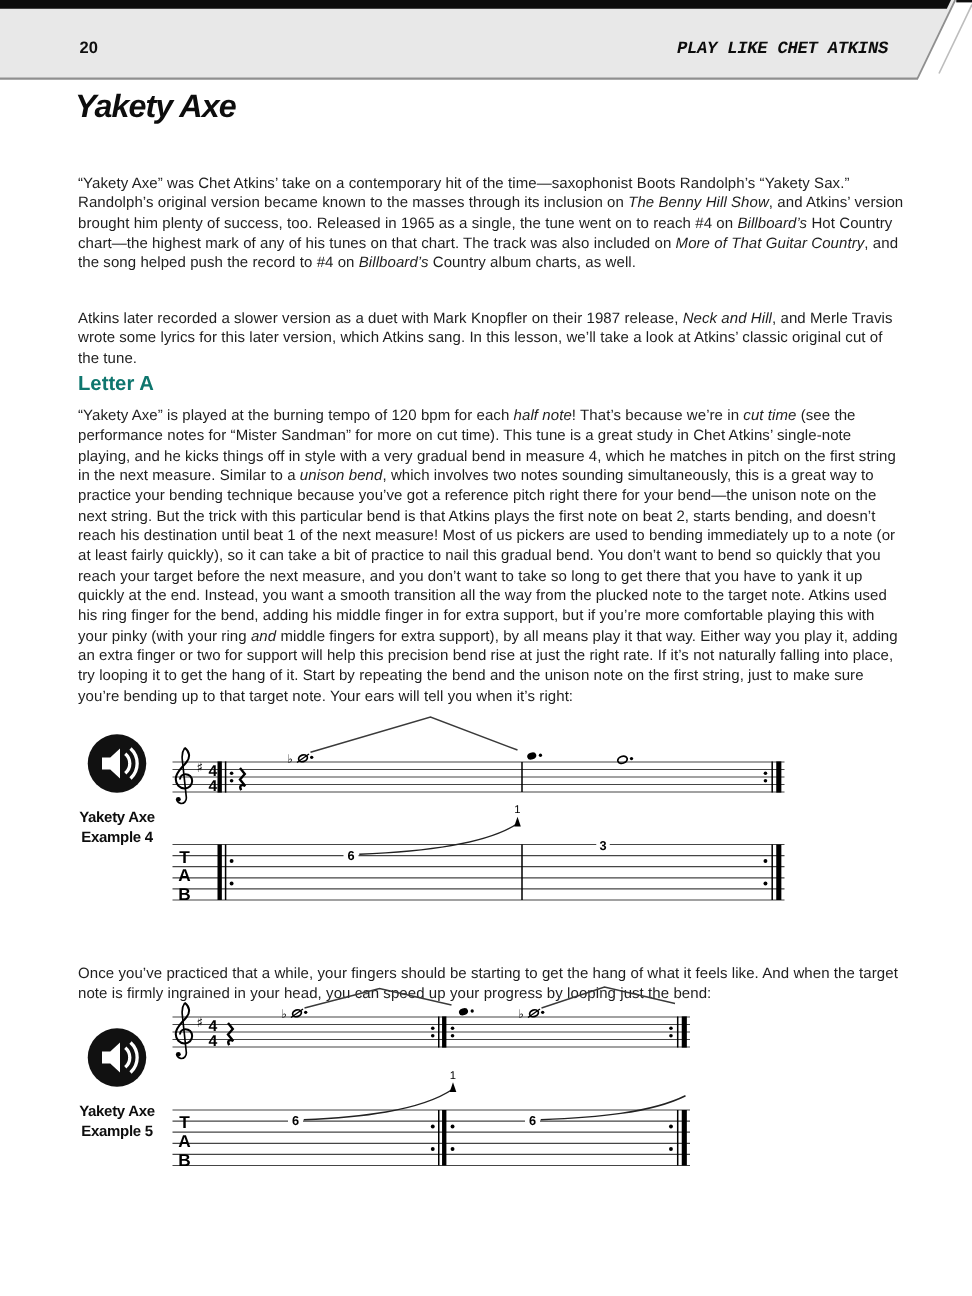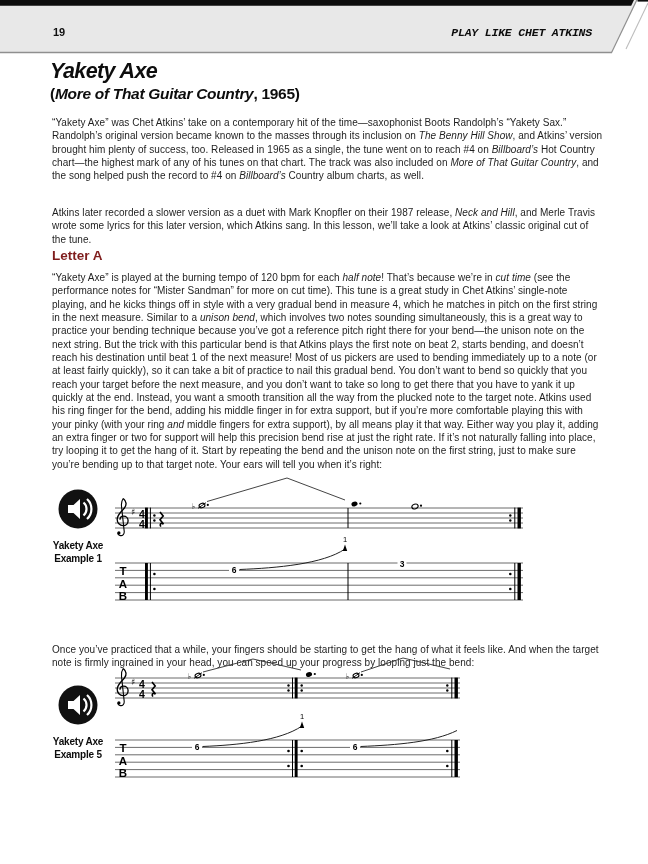--- a/index.html
+++ b/index.html
@@ -9,61 +9,60 @@
         color:#1e1e1e;letter-spacing:0.05px;}
   .para i{font-style:italic;}
   .page-number{position:absolute;left:53px;top:26px;font-size:11px;font-weight:bold;color:#101010;}
   .book-title{position:absolute;right:56px;top:26px;font-size:11.5px;font-weight:bold;
         font-style:italic;letter-spacing:-0.2px;color:#0d0d0d;font-family:Liberation Mono, monospace;}
   .song-title{position:absolute;left:50px;top:59px;font-size:21.5px;font-weight:bold;
         font-style:italic;letter-spacing:-0.6px;color:#0d0d0d;}
   .album-subtitle{position:absolute;left:50px;top:85px;font-size:15.5px;font-weight:bold;
         letter-spacing:-0.3px;color:#0d0d0d;}
   .album-subtitle i{font-style:italic;}
-  .section-heading{position:absolute;left:52px;top:248px;font-size:13.5px;font-weight:bold;color:#7f1d1d;}
+  .section-heading{position:absolute;left:52px;top:248px;font-size:13.5px;font-weight:bold;color:#0f766e;}
   .ex-label{position:absolute;left:34px;width:88px;text-align:center;font-size:10px;
         font-weight:bold;line-height:12.5px;letter-spacing:-0.2px;color:#0d0d0d;}
   .abs{position:absolute;}
   svg text{font-family:"Liberation Sans",sans-serif;}
   svg .musym{font-family:"DejaVu Sans",sans-serif;}
 </style>
 </head>
 <body>
 
 <div class="page">
 
   <svg class="abs" style="left:0;top:0;" width="648" height="58" viewBox="0 0 648 58">
     <polygon points="0,0 637,0 611.5,52.2 0,52.2" fill="#e8e8e8"></polygon>
     <polygon points="0,0 634,0 631.2,5.8 0,5.8" fill="#0d0d0d"></polygon>
     <line x1="0" y1="52.4" x2="612" y2="52.4" stroke="#8f8f8f" stroke-width="1.5"></line>
     <line x1="636.8" y1="0" x2="611.6" y2="52.4" stroke="#8f8f8f" stroke-width="1.2"></line>
     <line x1="648" y1="3" x2="626" y2="49" stroke="#bdbdbd" stroke-width="1.1"></line>
     <line x1="637.5" y1="0.8" x2="648" y2="0.8" stroke="#0d0d0d" stroke-width="1.6"></line>
   </svg>
-  <div class="page-number">19</div>
+  <div class="page-number">20</div>
   <div class="book-title">PLAY LIKE CHET ATKINS</div>
 
   <div class="song-title">Yakety Axe</div>
-  <div class="album-subtitle"><span>(</span><i>More of That Guitar Country</i><span>, 1965)</span></div>
 
   <div class="para" style="top:116px;"><span>“Yakety Axe” was Chet Atkins’ take on a contemporary hit of the time—saxophonist Boots Randolph’s “Yakety Sax.” Randolph’s original version became known to the masses through its inclusion on </span><i>The Benny Hill Show</i><span>, and Atkins’ version brought him plenty of success, too. Released in 1965 as a single, the tune went on to reach #4 on </span><i>Billboard’s</i><span> Hot Country chart—the highest mark of any of his tunes on that chart. The track was also included on </span><i>More of That Guitar Country</i><span>, and the song helped push the record to #4 on </span><i>Billboard’s</i><span> Country album charts, as well.</span></div>
   <div class="para" style="top:206px;"><span>Atkins later recorded a slower version as a duet with Mark Knopfler on their 1987 release, </span><i>Neck and Hill</i><span>, and Merle Travis wrote some lyrics for this later version, which Atkins sang. In this lesson, we’ll take a look at Atkins’ classic original cut of the tune.</span></div>
   <div class="section-heading">Letter A</div>
   <div class="para" style="top:271px;"><span>“Yakety Axe” is played at the burning tempo of 120 bpm for each </span><i>half note</i><span>! That’s because we’re in </span><i>cut time</i><span> (see the performance notes for “Mister Sandman” for more on cut time). This tune is a great study in Chet Atkins’ single-note playing, and he kicks things off in style with a very gradual bend in measure 4, which he matches in pitch on the first string in the next measure. Similar to a </span><i>unison bend</i><span>, which involves two notes sounding simultaneously, this is a great way to practice your bending technique because you’ve got a reference pitch right there for your bend—the unison note on the next string. But the trick with this particular bend is that Atkins plays the first note on beat 2, starts bending, and doesn’t reach his destination until beat 1 of the next measure! Most of us pickers are used to bending immediately up to a note (or at least fairly quickly), so it can take a bit of practice to nail this gradual bend. You don’t want to bend so quickly that you reach your target before the next measure, and you don’t want to take so long to get there that you have to yank it up quickly at the end. Instead, you want a smooth transition all the way from the plucked note to the target note. Atkins used his ring finger for the bend, adding his middle finger in for extra support, but if you’re more comfortable playing this with your pinky (with your ring </span><i>and</i><span> middle fingers for extra support), by all means play it that way. Either way you play it, adding an extra finger or two for support will help this precision bend rise at just the right rate. If it’s not naturally falling into place, try looping it to get the hang of it. Start by repeating the bend and the unison note on the first string, just to make sure you’re bending up to that target note. Your ears will tell you when it’s right:</span></div>
   <div class="para" style="top:643px;"><span>Once you’ve practiced that a while, your fingers should be starting to get the hang of what it feels like. And when the target note is firmly ingrained in your head, you can speed up your progress by looping just the bend:</span></div>
 
   <svg class="abs" style="left:56px;top:487px;" width="44" height="44" viewBox="-22 -22 44 44">
     <circle cx="0" cy="0" r="19.5" fill="#111"></circle>
     <polygon points="-10,-4 -4.5,-4 2,-10 2,10 -4.5,4 -10,4" fill="#fff"></polygon>
     <path d="M 5.5 -6.5 A 8.5 8.5 0 0 1 5.5 6.5" stroke="#fff" stroke-width="2.2" fill="none"></path>
     <path d="M 9 -10 A 13.5 13.5 0 0 1 9 10" stroke="#fff" stroke-width="2.2" fill="none"></path>
   </svg>
   <div class="ex-label" style="top:540px;">
     <div>Yakety Axe</div>
-    <div>Example 1</div>
+    <div>Example 4</div>
   </div>
 
   <svg class="abs" style="left:112px;top:468px;" width="424" height="166" viewBox="0 0 424 166">
     <defs>
       <g id="gclef">
         <path d="M 11.2 30.5 C 14.6 33.2, 14.9 37, 12.4 40 C 9 44.2, 5.4 46.6, 5.2 51 C 5 55, 8 57.6, 11 57.6 C 14.1 57.6, 16.1 55.4, 16.1 52.7 C 16.1 50, 14.1 48.1, 11.6 48.1 C 9.5 48.1, 8 49.7, 8 51.7" fill="none" stroke="#000" stroke-width="1.35"></path>
         <path d="M 11.2 30.5 C 9.7 32.6, 9.2 35.2, 9.5 38.2 L 12.2 63.4 C 12.5 66, 10.7 67.9, 8.5 67.6 C 6.7 67.4, 5.7 66, 6 64.6" fill="none" stroke="#000" stroke-width="1.1"></path>
         <circle cx="6.9" cy="64.9" r="1.6" fill="#000"></circle>
       </g>
       <g id="qrest">

